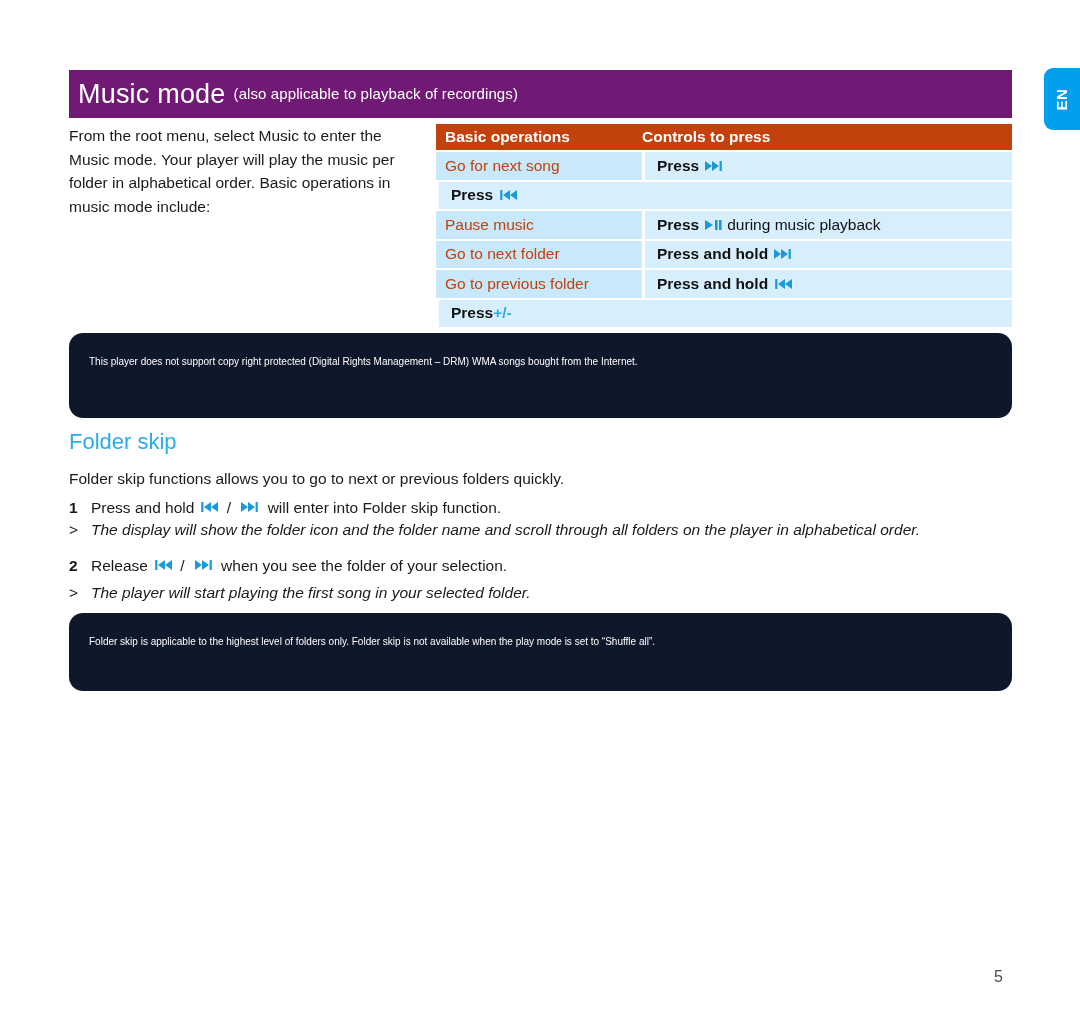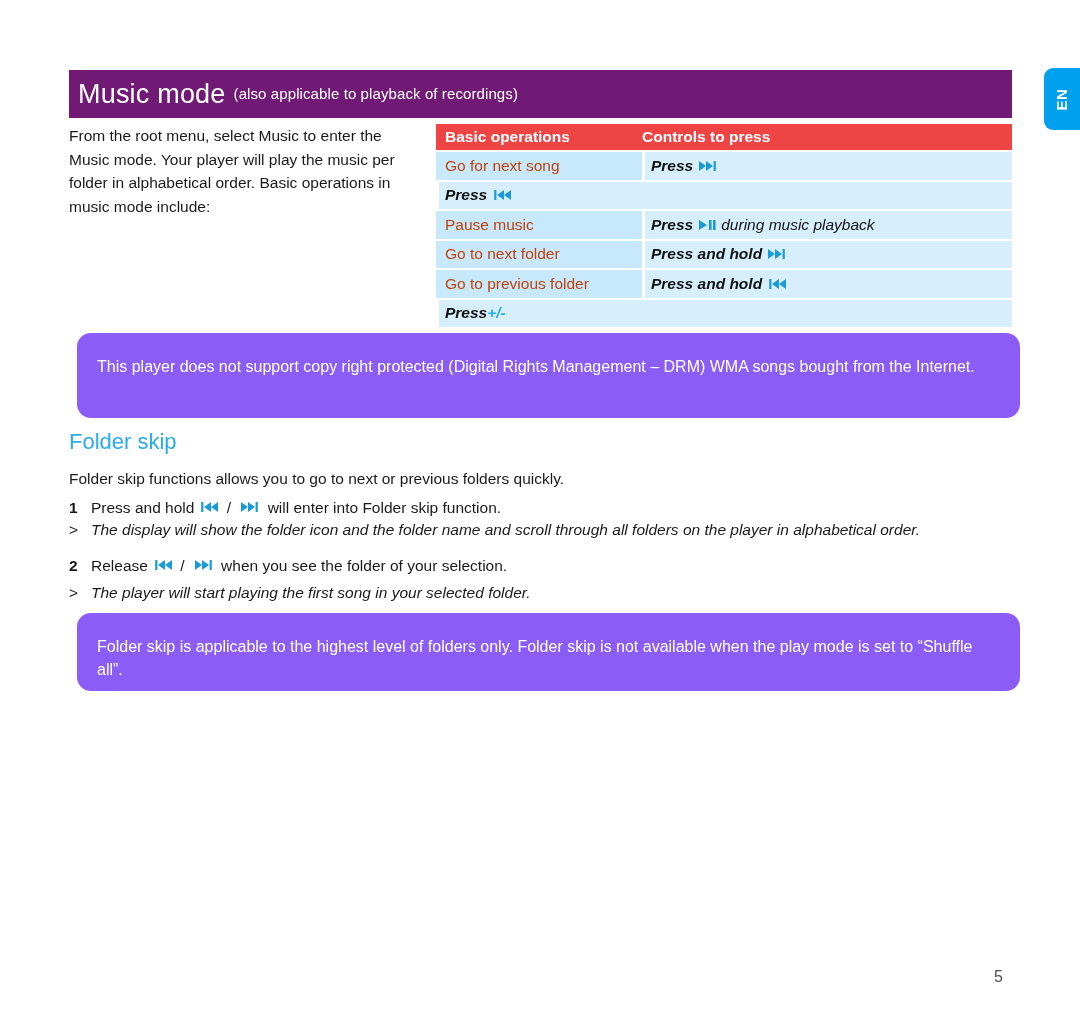--- a/index.html
+++ b/index.html
@@ -82,21 +82,21 @@
   }
 
   
   .ops-table {
     position: absolute;
     left: 367px;
     top: 0;
     width: 576px;
   }
   .ops-head {
-    background: #ef4444;
+    background: #c2410c;
     color: #ffffff;
     font-weight: bold;
     font-size: 15.5px;
     height: 26px;
     display: flex;
     align-items: center;
   }
   .ops-head .c1 { width: 206px; padding-left: 9px; box-sizing: border-box; }
   .ops-head .c2 { flex: 1; }
 
@@ -113,50 +113,48 @@
     color: #c2410c;
     padding-left: 9px;
     display: flex;
     align-items: center;
   }
   .ops-row .c2 {
     flex: 1;
     background: #D7EFFC;
     color: #111111;
     font-weight: bold;
-    padding-left: 6px;
+    padding-left: 12px;
     display: flex;
     align-items: center;
     margin-left: 3px;
-    font-style: italic;
   }
   .ops-row .c2 .normal { font-weight: normal; }
   .ops-row .c2 .accent { color: #29ABE8; font-weight: bold; }
 
   
   .glyph {
     display: inline-flex;
     align-items: center;
     margin: 0 3px 0 5px;
     position: relative;
     top: 0px;
   }
   .glyph svg { display: block; }
 
   
   .note-box {
     position: absolute;
-    background: #8b5cf6;
+    background: #0f172a;
     border-radius: 14px;
     color: #ffffff;
     box-sizing: border-box;
     padding: 22px 22px 10px 20px;
-    font-size: 16px;
+    font-size: 10px;
     line-height: 1.45;
-    margin-left: 8px;
   }
   .note-box p { margin: 0; }
 
   
   .sec-head {
     position: absolute;
     left: 69px;
     font-size: 22px;
     color: #29ABE8;
     font-weight: 400;

